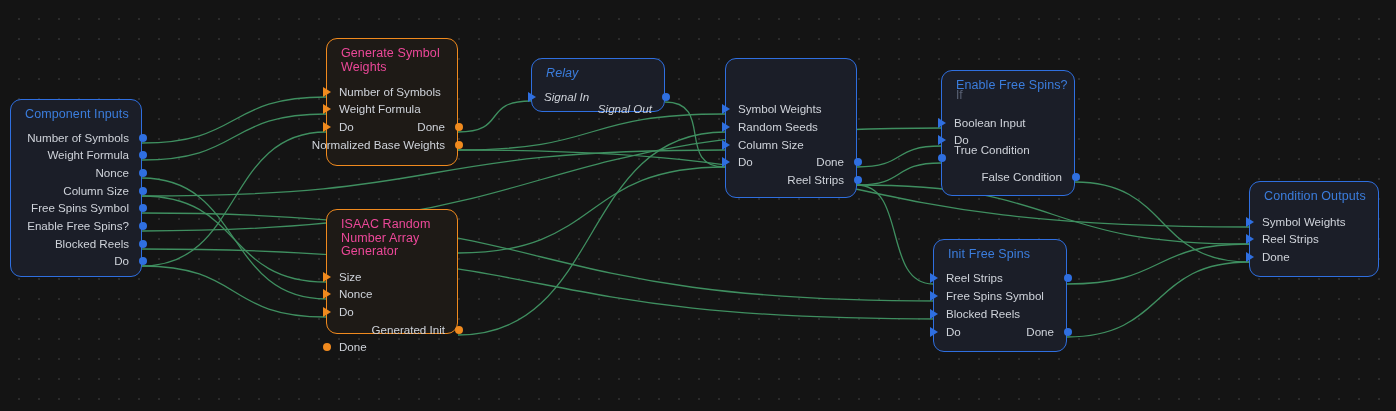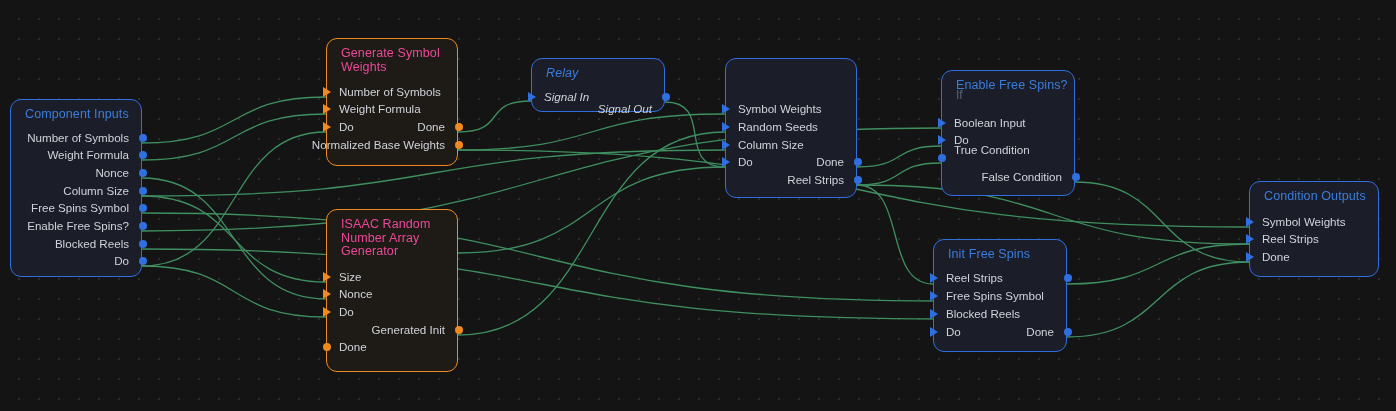--- a/index.html
+++ b/index.html
@@ -240,21 +240,21 @@
         <div class="port tri" style="left: -4px; top: 64px;"></div>
         <div class="row" style="top: 72px;">
           <span class="lbl-left">True Condition</span>
         </div>
         <div class="port circle" style="left: -4px; top: 83px;"></div>
         <div class="row" style="top: 99px;">
           <span class="lbl-right">False Condition</span>
         </div>
         <div class="port circle" style="left: 130px; top: 102px;"></div>
       </div>
-      <div class="node orange" style="left: 326px; top: 209px; width: 132px; height: 163px;">
+      <div class="node orange" style="left: 326px; top: 209px; width: 132px; height: 125px;">
         <div class="node-title">ISAAC Random
 Number Array
 Generator</div>
         <div class="row" style="top: 60px; text-decoration: underline;">
           <span class="lbl-left">Size</span>
         </div>
         <div class="port tri orange-p" style="left: -4px; top: 62px;"></div>
         <div class="row" style="top: 77px;">
           <span class="lbl-left">Nonce</span>
         </div>

